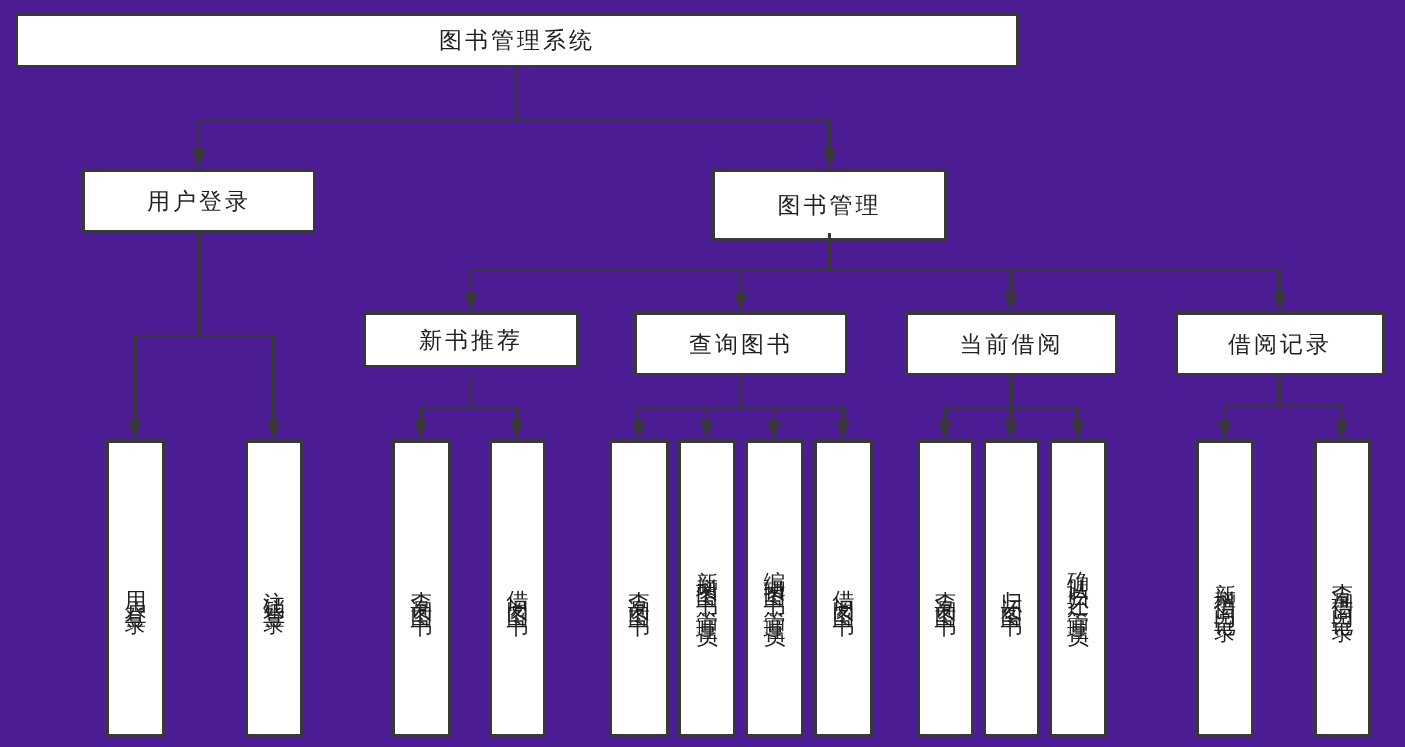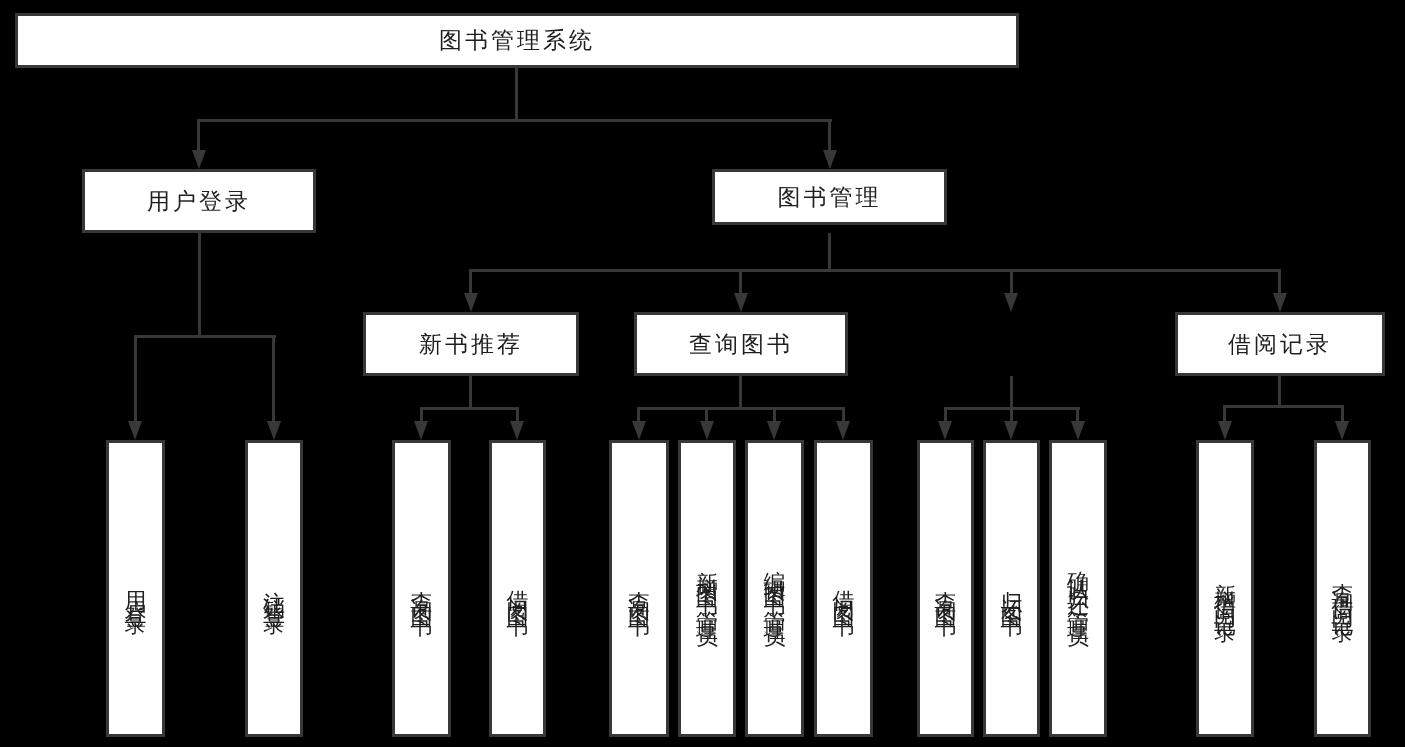--- a/index.html
+++ b/index.html
@@ -1,17 +1,17 @@
 <!DOCTYPE html>
 <html><head>
 <meta charset="utf-8">
 <style>
   html,body{margin:0;padding:0;background:#ffffff;}
   .canvas{
-    position:relative;width:1405px;height:747px;background:#000000;overflow:hidden;
+    position:relative;width:1405px;height:747px;background:#4c1d95;overflow:hidden;
     font-family:"Liberation Sans","DejaVu Sans",sans-serif;
   }
   .box{
     position:absolute;box-sizing:border-box;border:3px solid #383838;background:#ffffff;
     display:flex;align-items:center;justify-content:center;
     color:#1f1f1f;font-size:23px;letter-spacing:3px;white-space:nowrap;
   }
   .vert{
     writing-mode:vertical-rl;text-orientation:mixed;
     font-size:22px;letter-spacing:8px;line-height:1;white-space:normal;
@@ -38,21 +38,21 @@
   <div>
     <div class="vl" style="left:515px;top:66px;height:55px"></div>
     <div class="hl" style="left:197px;top:119px;width:635px"></div>
     <div class="vl" style="left:197px;top:119px;height:36px"></div>
     <div class="arr" style="left:192px;top:150px"></div>
     <div class="vl" style="left:828px;top:119px;height:36px"></div>
     <div class="arr" style="left:823px;top:150px"></div>
   </div>
 
   <div class="box" style="left:82px;top:169px;width:234px;height:64px">用户登录</div>
-  <div class="box" style="left:712px;top:169px;width:235px;height:56px">图书管理</div>
+  <div class="box" style="left:712px;top:169px;width:235px;height:72px">图书管理</div>
 
   <div>
     <div class="vl" style="left:198px;top:233px;height:104px"></div>
     <div class="hl" style="left:134px;top:335px;width:142px"></div>
     <div class="vl" style="left:134px;top:335px;height:89px"></div>
     <div class="arr" style="left:128px;top:421px"></div>
     <div class="vl" style="left:272px;top:335px;height:89px"></div>
     <div class="arr" style="left:267px;top:421px"></div>
   </div>
 
@@ -62,22 +62,23 @@
     <div class="vl" style="left:469px;top:269px;height:28px"></div>
     <div class="arr" style="left:464px;top:293px"></div>
     <div class="vl" style="left:739px;top:269px;height:28px"></div>
     <div class="arr" style="left:734px;top:293px"></div>
     <div class="vl" style="left:1010px;top:269px;height:28px"></div>
     <div class="arr" style="left:1004px;top:293px"></div>
     <div class="vl" style="left:1278px;top:269px;height:28px"></div>
     <div class="arr" style="left:1273px;top:293px"></div>
   </div>
 
-  <div class="box" style="left:363px;top:312px;width:216px;height:64px">新书推荐</div>
+  <div class="box" style="left:363px;top:312px;width:216px;height:56px">新书推荐</div>
   <div class="box" style="left:634px;top:312px;width:214px;height:64px">查询图书</div>
+  <div class="box" style="left:905px;top:312px;width:213px;height:64px">当前借阅</div>
   <div class="box" style="left:1175px;top:312px;width:210px;height:64px">借阅记录</div>
 
   <div>
     <div class="vl" style="left:469px;top:376px;height:34px"></div>
     <div class="hl" style="left:420px;top:407px;width:99px"></div>
     <div class="vl" style="left:420px;top:407px;height:17px"></div>
     <div class="arr" style="left:414px;top:421px"></div>
     <div class="vl" style="left:516px;top:407px;height:17px"></div>
     <div class="arr" style="left:510px;top:421px"></div>
   </div>

